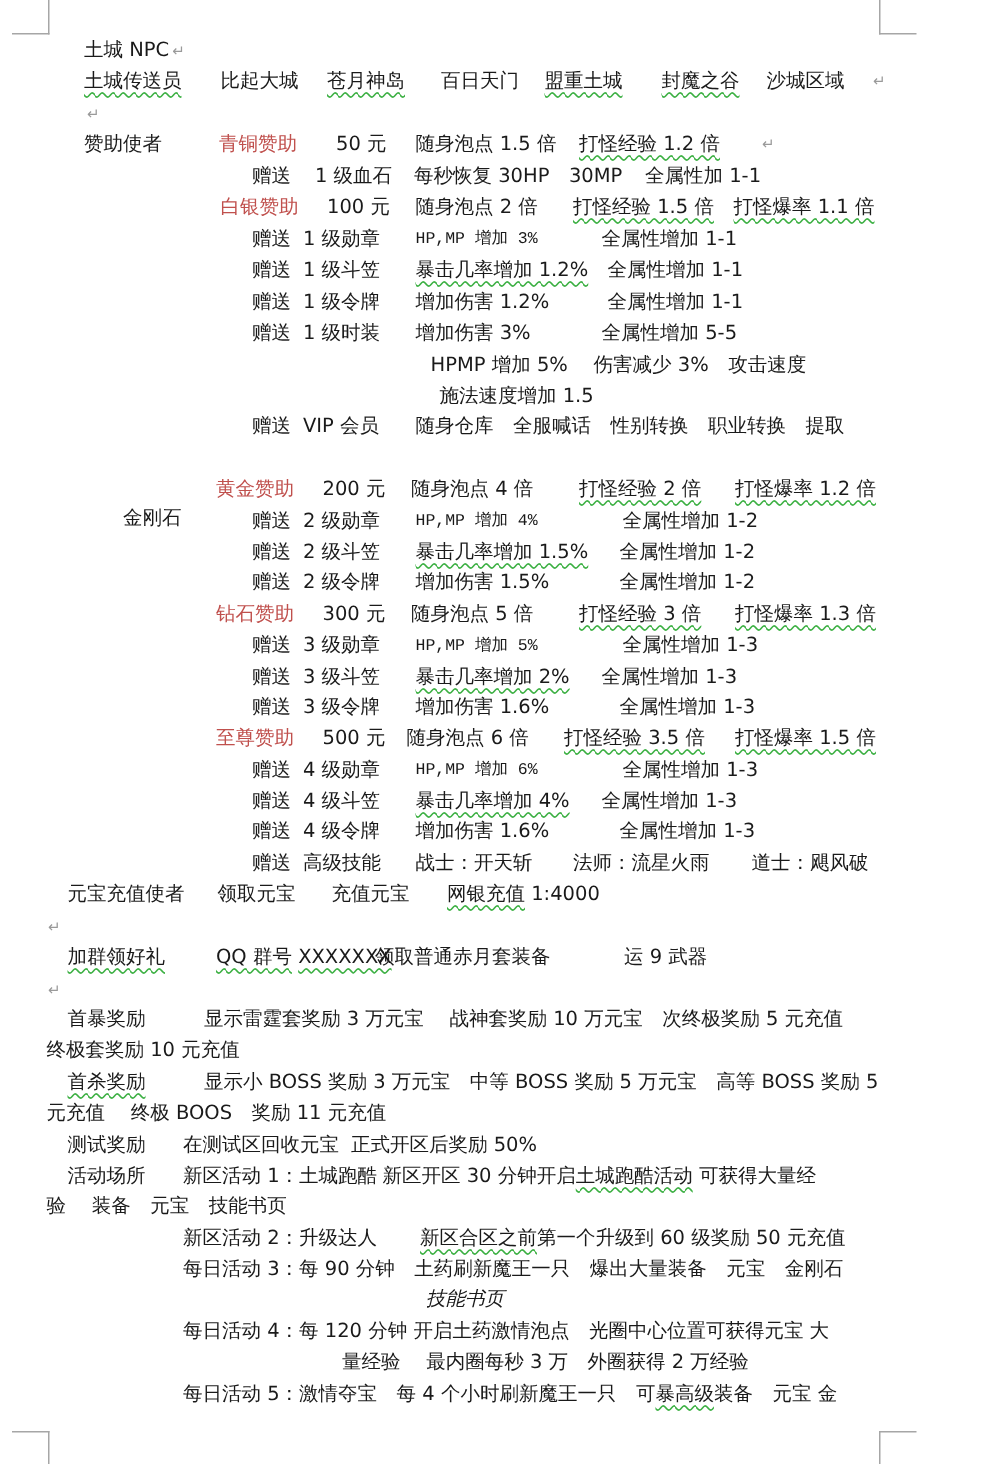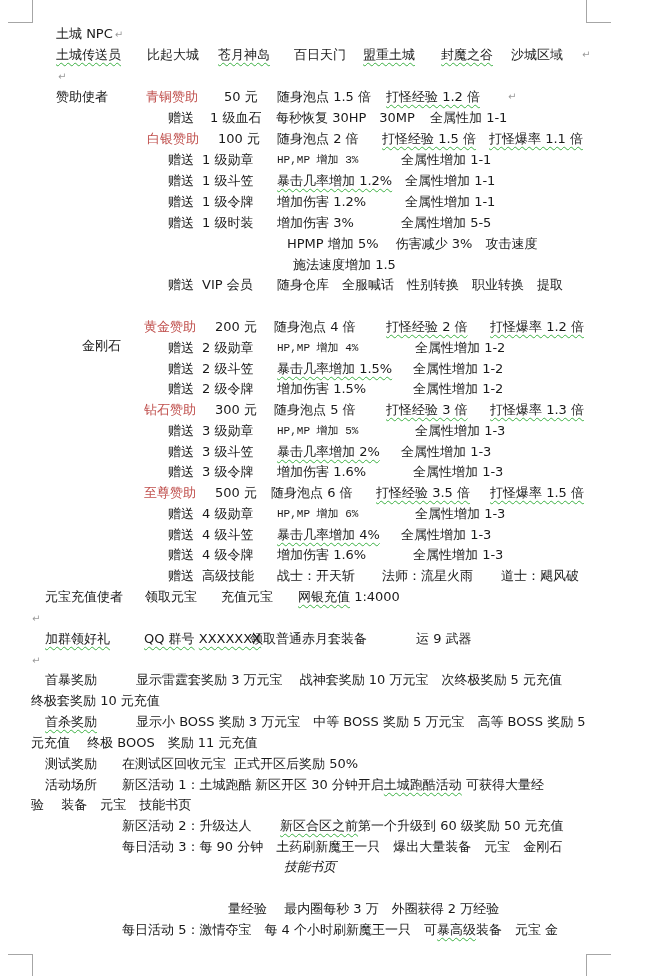--- a/index.html
+++ b/index.html
@@ -222,18 +222,19 @@
   <div class="line" style="left:31px;top:796px;"><span>验　 装备　元宝　技能书页</span></div>
 
   <div class="line" style="left:122px;top:817px;width:480px;">
     <span class="seg" style="left:0">新区活动 2：升级达人</span>
     <span class="seg" style="left:158px"><span class="wavy">新区合区之前</span><span>第一个升级到 60 级奖励 50 元充值</span></span>
   </div>
 
   <div class="line" style="left:122px;top:838px;"><span>每日活动 3：每 90 分钟　土药刷新魔王一只　爆出大量装备　元宝　金刚石</span></div>
   <div class="line" style="left:284px;top:858px;font-style:italic;"><span>技能书页</span></div>
 
+  <div class="line" style="left:122px;top:879px;"><span>每日活动 4：每 120 分钟 开启土药激情泡点　光圈中心位置可获得元宝 大</span></div>
   <div class="line" style="left:228px;top:900px;"><span>量经验　 最内圈每秒 3 万　外圈获得 2 万经验</span></div>
 
   <div class="line" style="left:122px;top:921px;">
     <span>每日活动 5：激情夺宝　每 4 个小时刷新魔王一只　可</span><span class="wavy">暴高级</span><span>装备　元宝 金</span>
   </div>
 </div>
 
 </body></html>

